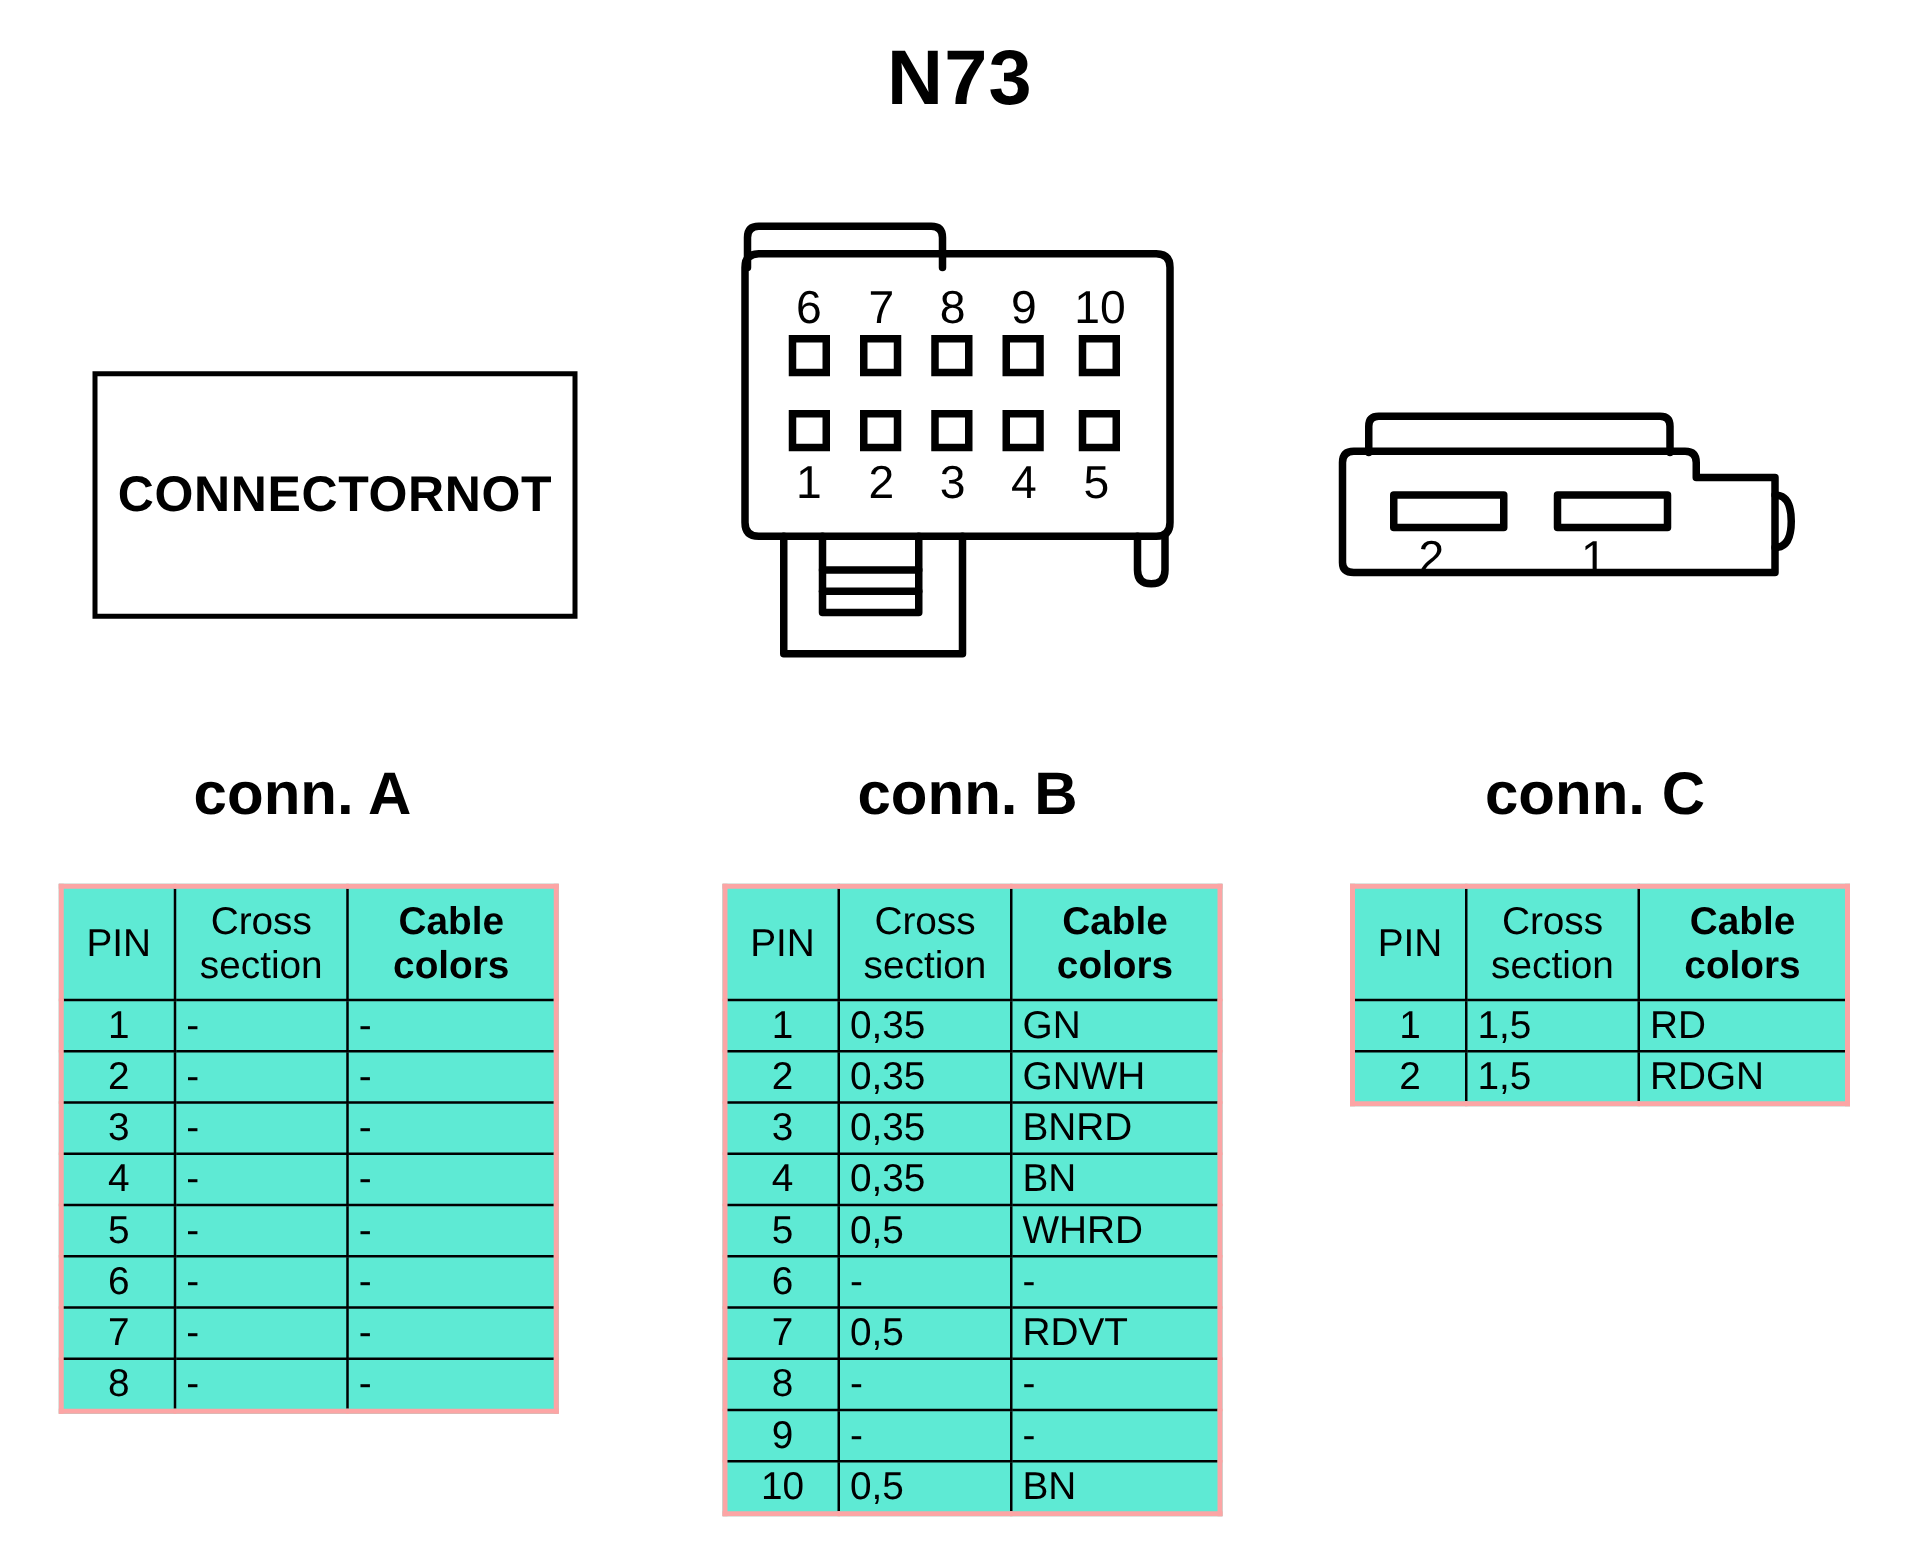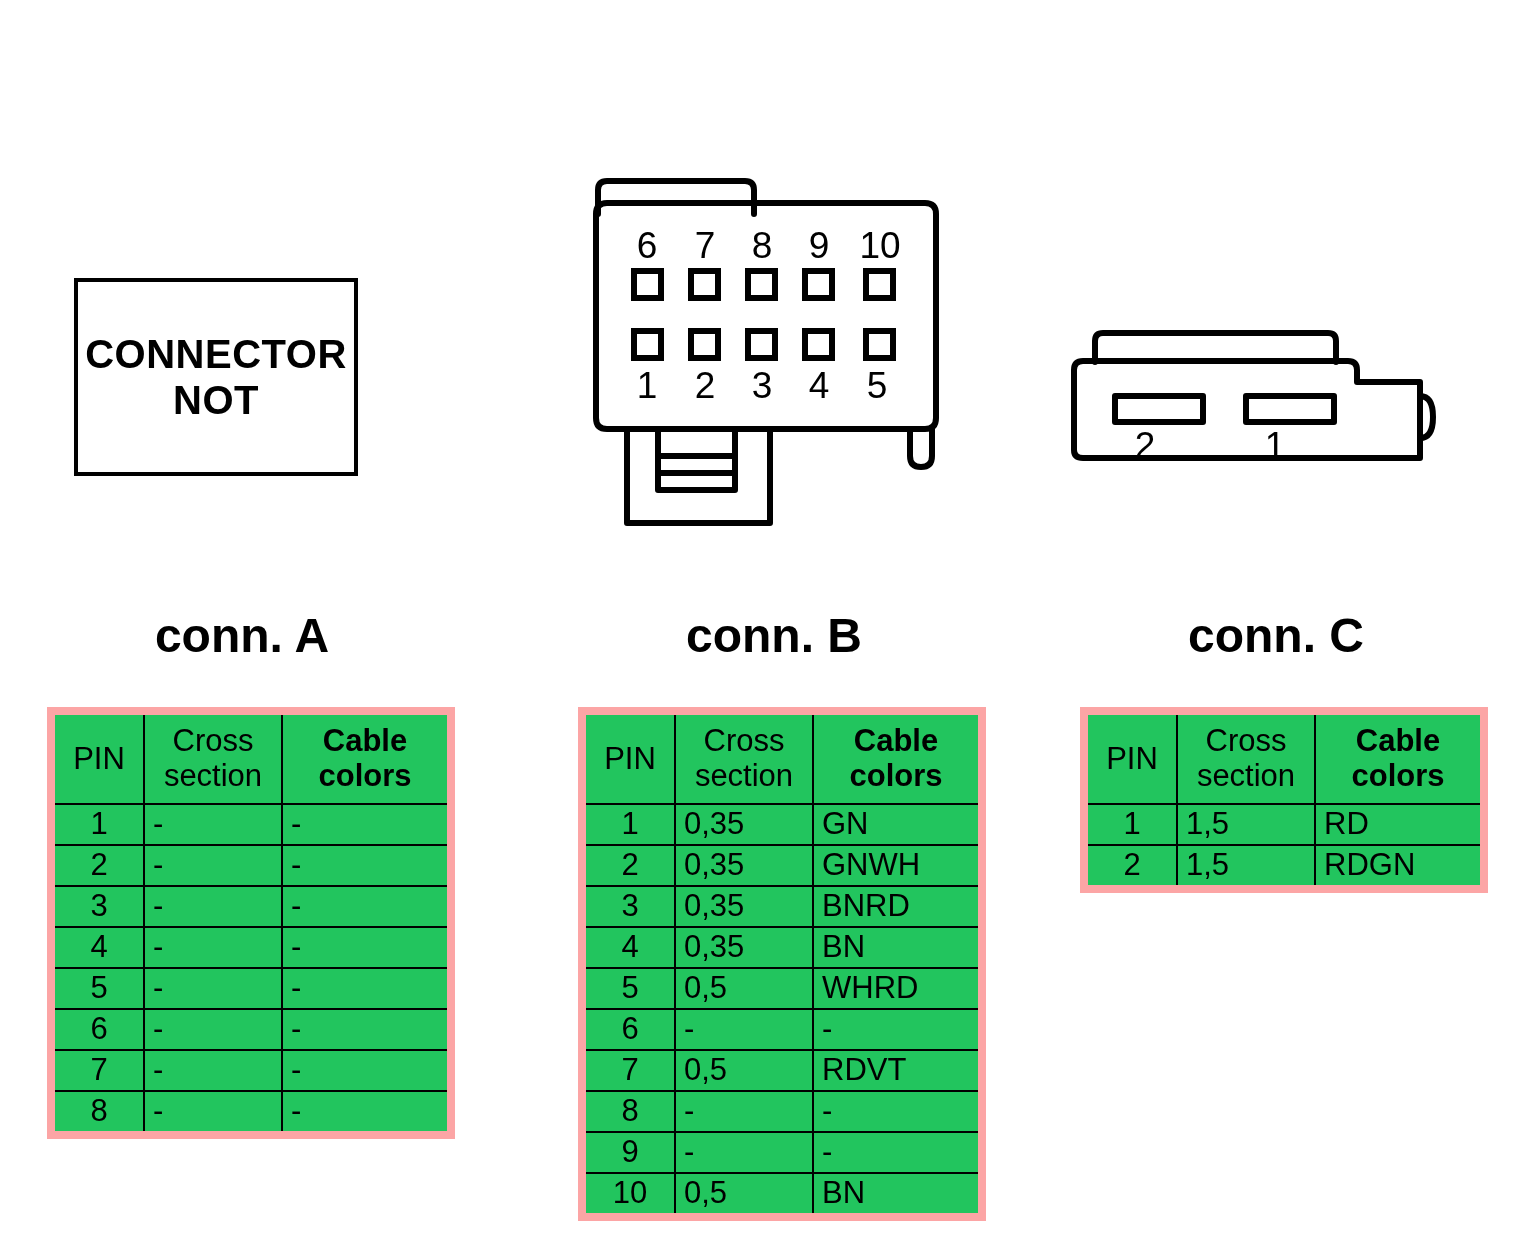--- a/index.html
+++ b/index.html
@@ -30,27 +30,27 @@
     font-size: 62px;
     font-weight: bold;
     letter-spacing: 1px;
     line-height: 1;
   }
 
   
   .na-box {
     position: absolute;
     left: 74px;
-    top: 278px;
-    width: 284px;
+    top: 297px;
+    width: 388px;
     height: 198px;
     border: 4px solid #000;
     box-sizing: border-box;
     display: flex;
-    flex-direction: column;
+    flex-direction: row;
     align-items: center;
     justify-content: center;
     line-height: 1.16;
   }
   .na-box .na-line {
     font-size: 40px;
     font-weight: bold;
     text-align: center;
     letter-spacing: 0.5px;
   }
@@ -77,23 +77,23 @@
     white-space: nowrap;
   }
   #label-a { left: 47px;   top: 612px; width: 390px; }
   #label-b { left: 578px;  top: 612px; width: 392px; }
   #label-c { left: 1080px; top: 612px; width: 392px; }
 
   
   .pin-table {
     position: absolute;
     border-collapse: collapse;
-    border: 8px solid #fca5a5;
+    border: 4px solid #fca5a5;
     table-layout: fixed;
-    background: #22c55e;
+    background: #5eead4;
   }
   #table-a { left: 47px;   top: 707px; width: 390px; }
   #table-b { left: 578px;  top: 707px; width: 392px; }
   #table-c { left: 1080px; top: 707px; width: 392px; }
 
   .pin-table td, .pin-table th {
     border: 2px solid #000;
     font-size: 31px;
     font-weight: normal;
     padding: 0;
@@ -121,20 +121,21 @@
     text-align: left;
     padding-left: 8px;
   }
   .hdr-l1, .hdr-l2 { display: block; }
 </style>
 </head>
 <body>
 
 <div id="page">
 
+  <div class="page-title">N73</div>
 
   <div class="na-box">
     <span class="na-line">CONNECTOR</span>
     <span class="na-line">NOT</span>
   </div>
 
   <svg id="conn-b-svg" class="conn-svg" width="380" height="380" viewBox="0 0 380 380">
     <g fill="none" stroke="#000" stroke-width="6" stroke-linejoin="round" stroke-linecap="round">
 
       <path d="M18,46 L18,22 Q18,13 27,13 L165,13 Q174,13 174,22 L174,46"></path>

